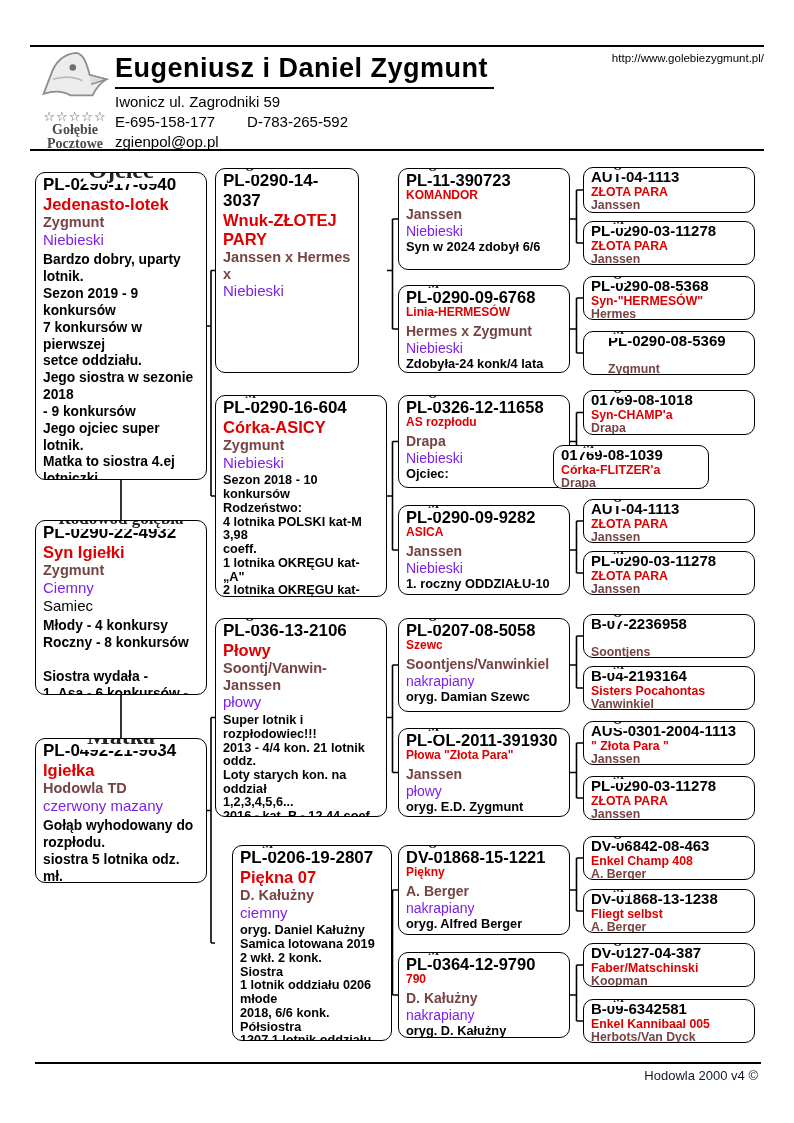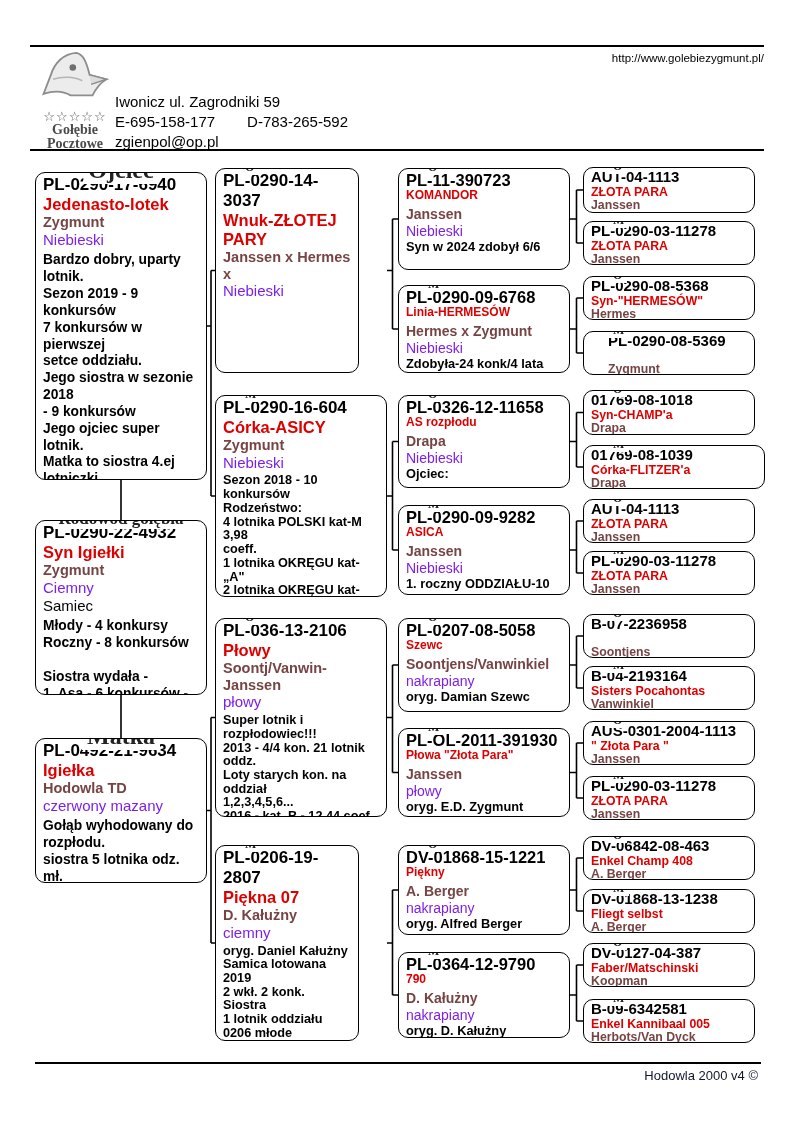--- a/index.html
+++ b/index.html
@@ -69,20 +69,21 @@
       <path d="M52 4 C34 5 22 18 17 34 L7 60 C22 55 34 56 44 62 L74 62 C80 50 86 44 93 40 L70 34 C66 18 62 6 52 4 Z" fill="#ececec" stroke="#8d8d8d" stroke-width="2.5"></path>
       <path d="M70 34 L93 40 L72 47" fill="#dcdcdc" stroke="#8d8d8d" stroke-width="2"></path>
       <circle cx="47" cy="24" r="4.5" fill="#6f6f6f"></circle>
       <path d="M20 40 C32 36 48 36 60 42" fill="none" stroke="#b5b5b5" stroke-width="2"></path>
     </svg>
     <div class="stars">☆☆☆☆☆</div>
     <div class="lname">Gołębie</div>
     <div class="lname">Pocztowe</div>
   </div>
 
+  <div class="title">Eugeniusz i Daniel Zygmunt</div>
   <div class="website">http://www.golebiezygmunt.pl/</div>
   <div class="address">Iwonicz ul. Zagrodniki 59</div>
   <div class="phones">
     <span class="p1">E-695-158-177</span><span class="p2">D-783-265-592</span>
   </div>
   <div class="email">zgienpol@op.pl</div>
 
   <div class="rule header-rule"></div>
 
   <svg id="connectors" width="794" height="1123" viewBox="0 0 794 1123">
@@ -162,21 +163,21 @@
         <div class="row notes">Super lotnik i
 rozpłodowiec!!!
 2013 - 4/4 kon. 21 lotnik
 oddz.
 Loty starych kon. na oddział
 1,2,3,4,5,6...
 2016 - kat. B - 12,44 coef.
 Ocena na wystawie 92,25
 Brat  1006 kat. F 31,81 coef.</div>
       </div>
-      <div class="pbox gen2" style="left: 215px; top: 845px; width: 144px; height: 196px;">
+      <div class="pbox gen2" style="left: 232px; top: 845px; width: 160px; height: 196px;">
         <span class="plabel sm">M</span>
         <div class="row ring">PL-0206-19-2807</div>
         <div class="row name">Piękna 07</div>
         <div class="row strain">D. Kałużny</div>
         <div class="row feather">ciemny</div>
         <div class="row notes">oryg. Daniel Kałużny
 Samica lotowana 2019
 2 wkł. 2 konk.
 Siostra
 1 lotnik oddziału 0206 młode
@@ -272,21 +273,21 @@
         <div class="row ring">PL-0290-08-5369</div>
         <div class="row name"></div>
         <div class="row strain">Zygmunt</div>
       </div>
       <div class="pbox gen4" style="left: 583px; top: 390px; width: 172px; height: 45px;">
         <span class="plabel sm">O</span>
         <div class="row ring">01769-08-1018</div>
         <div class="row name">Syn-CHAMP'a</div>
         <div class="row strain">Drapa</div>
       </div>
-      <div class="pbox gen4" style="left: 583px; top: 445px; width: 182px; height: 44px;">
+      <div class="pbox gen4" style="left: 553px; top: 445px; width: 156px; height: 44px;">
         <span class="plabel sm">M</span>
         <div class="row ring">01769-08-1039</div>
         <div class="row name">Córka-FLITZER'a</div>
         <div class="row strain">Drapa</div>
       </div>
       <div class="pbox gen4" style="left: 583px; top: 499px; width: 172px; height: 44px;">
         <span class="plabel sm">O</span>
         <div class="row ring">AUT-04-1113</div>
         <div class="row name">ZŁOTA PARA</div>
         <div class="row strain">Janssen</div>

